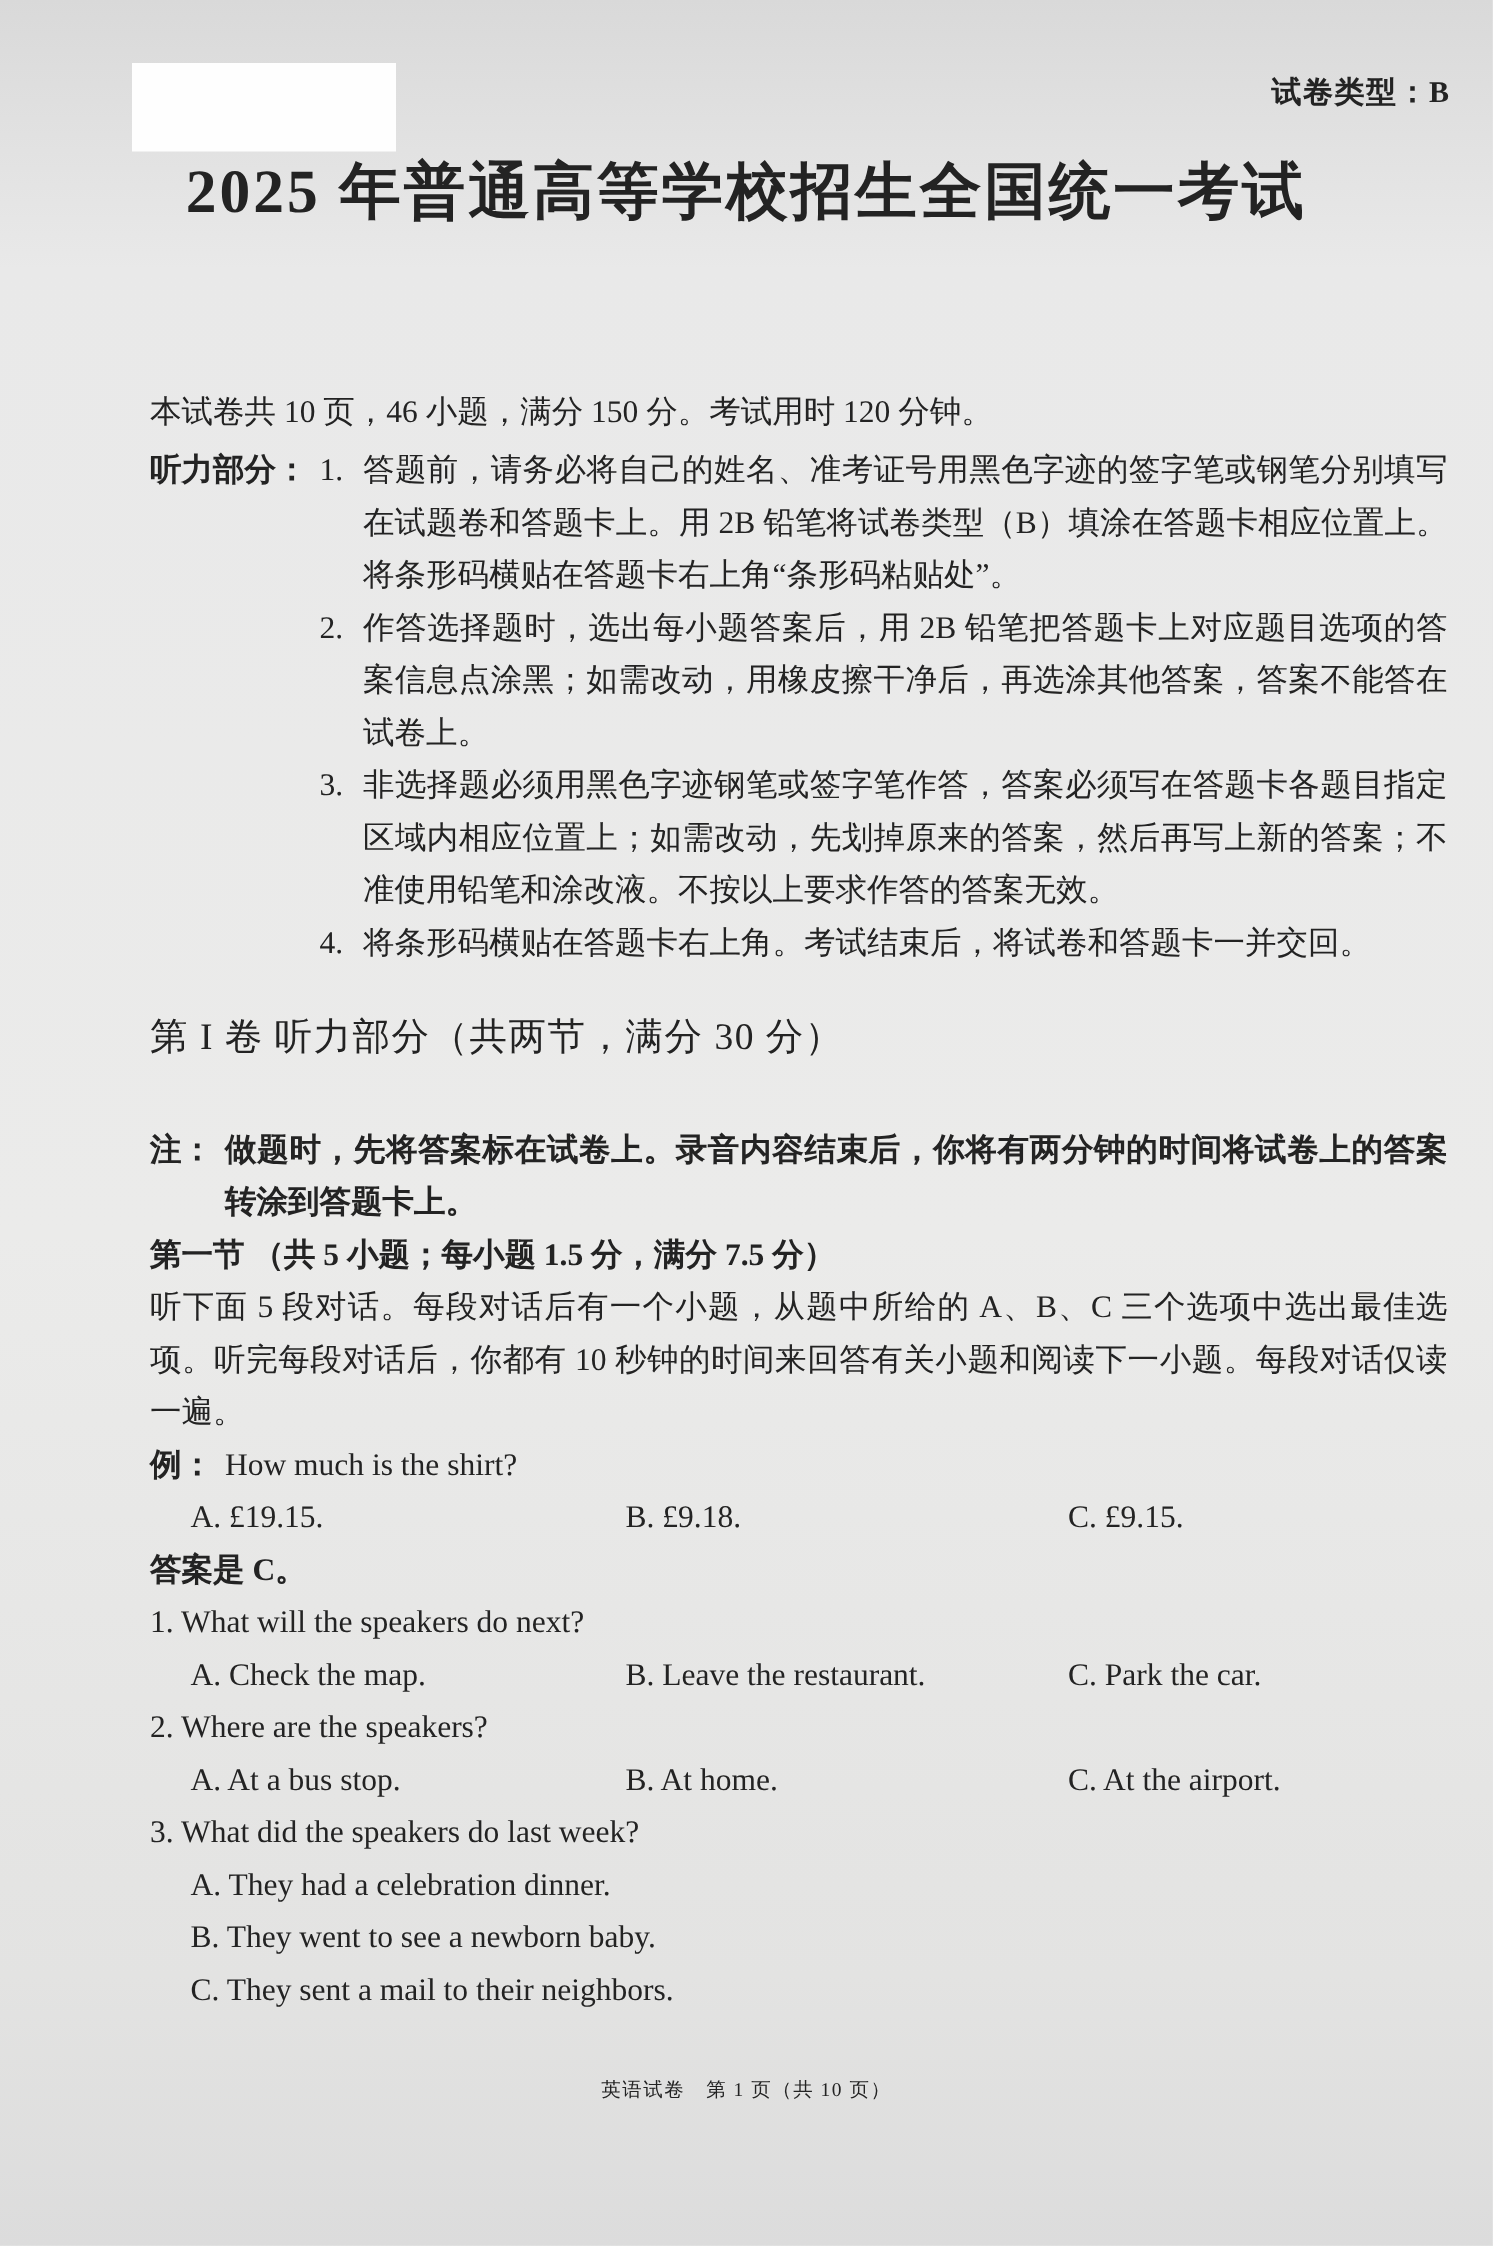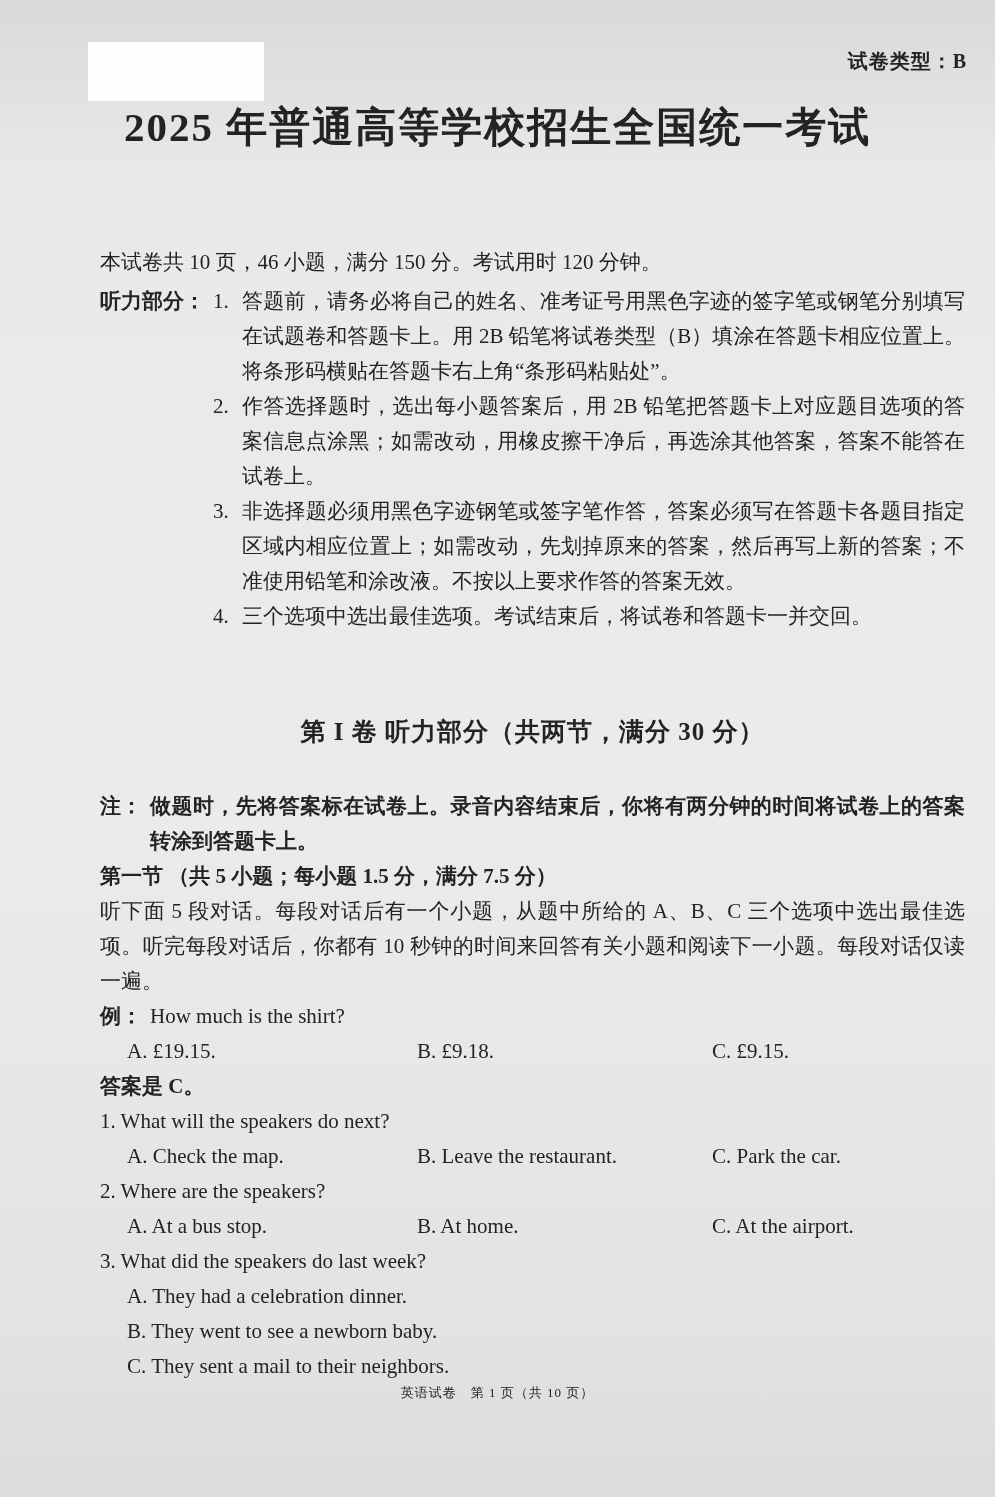--- a/index.html
+++ b/index.html
@@ -28,30 +28,30 @@
     text-align:center; font-size:41px; font-weight:bold; letter-spacing:2px;
   }
   .subject-title {
     position:absolute; top:160px; left:0; right:0;
     text-align:center; font-size:47px; font-weight:bold; white-space:pre;
   }
   .content {
     position:absolute; top:245px; left:100px; right:30px;
     font-size:21px; line-height:35px;
   }
-  .intro-summary { margin-top:0; }
+  .intro-summary { margin-top:12px; }
   .notices { display:flex; margin-top:4px; }
   .notice-label { flex:none; width:113px; font-weight:bold; }
   .notice-list { flex:1; }
   .notice-item { display:flex; }
   .notice-num { flex:none; width:29px; }
   .notice-text { flex:1; text-align:justify; }
   .part-heading {
-    text-align:center; font-size:25px; font-weight:bold;
-    margin-top:80px; letter-spacing:1px;
+    text-align:left; font-size:25px; font-weight:normal;
+    margin-top:28px; letter-spacing:1px;
   }
   .note-row { display:flex; margin-top:40px; font-weight:bold; }
   .note-label { flex:none; width:50px; }
   .note-text { flex:1; text-align:justify; }
   .section-heading { font-weight:bold; margin-top:0; }
   .section-desc { text-align:justify; }
   .example-row { display:flex; }
   .example-label { flex:none; width:50px; font-weight:bold; }
   .options-row {
     display:grid; grid-template-columns:290px 295px 1fr;
@@ -91,21 +91,21 @@
         <div class="notice-item">
           <span class="notice-num">2.</span>
           <span class="notice-text">作答选择题时，选出每小题答案后，用 2B 铅笔把答题卡上对应题目选项的答案信息点涂黑；如需改动，用橡皮擦干净后，再选涂其他答案，答案不能答在试卷上。</span>
         </div>
         <div class="notice-item">
           <span class="notice-num">3.</span>
           <span class="notice-text">非选择题必须用黑色字迹钢笔或签字笔作答，答案必须写在答题卡各题目指定区域内相应位置上；如需改动，先划掉原来的答案，然后再写上新的答案；不准使用铅笔和涂改液。不按以上要求作答的答案无效。</span>
         </div>
         <div class="notice-item">
           <span class="notice-num">4.</span>
-          <span class="notice-text">三个选项中选出最佳选项。考试结束后，将试卷和答题卡一并交回。</span>
+          <span class="notice-text">将条形码横贴在答题卡右上角。考试结束后，将试卷和答题卡一并交回。</span>
         </div>
       </div>
     </div>
 
     <div class="part-heading">第 I 卷 听力部分（共两节，满分 30 分）</div>
 
     <div class="note-row">
       <span class="note-label">注：</span>
       <span class="note-text">做题时，先将答案标在试卷上。录音内容结束后，你将有两分钟的时间将试卷上的答案转涂到答题卡上。</span>
     </div>

